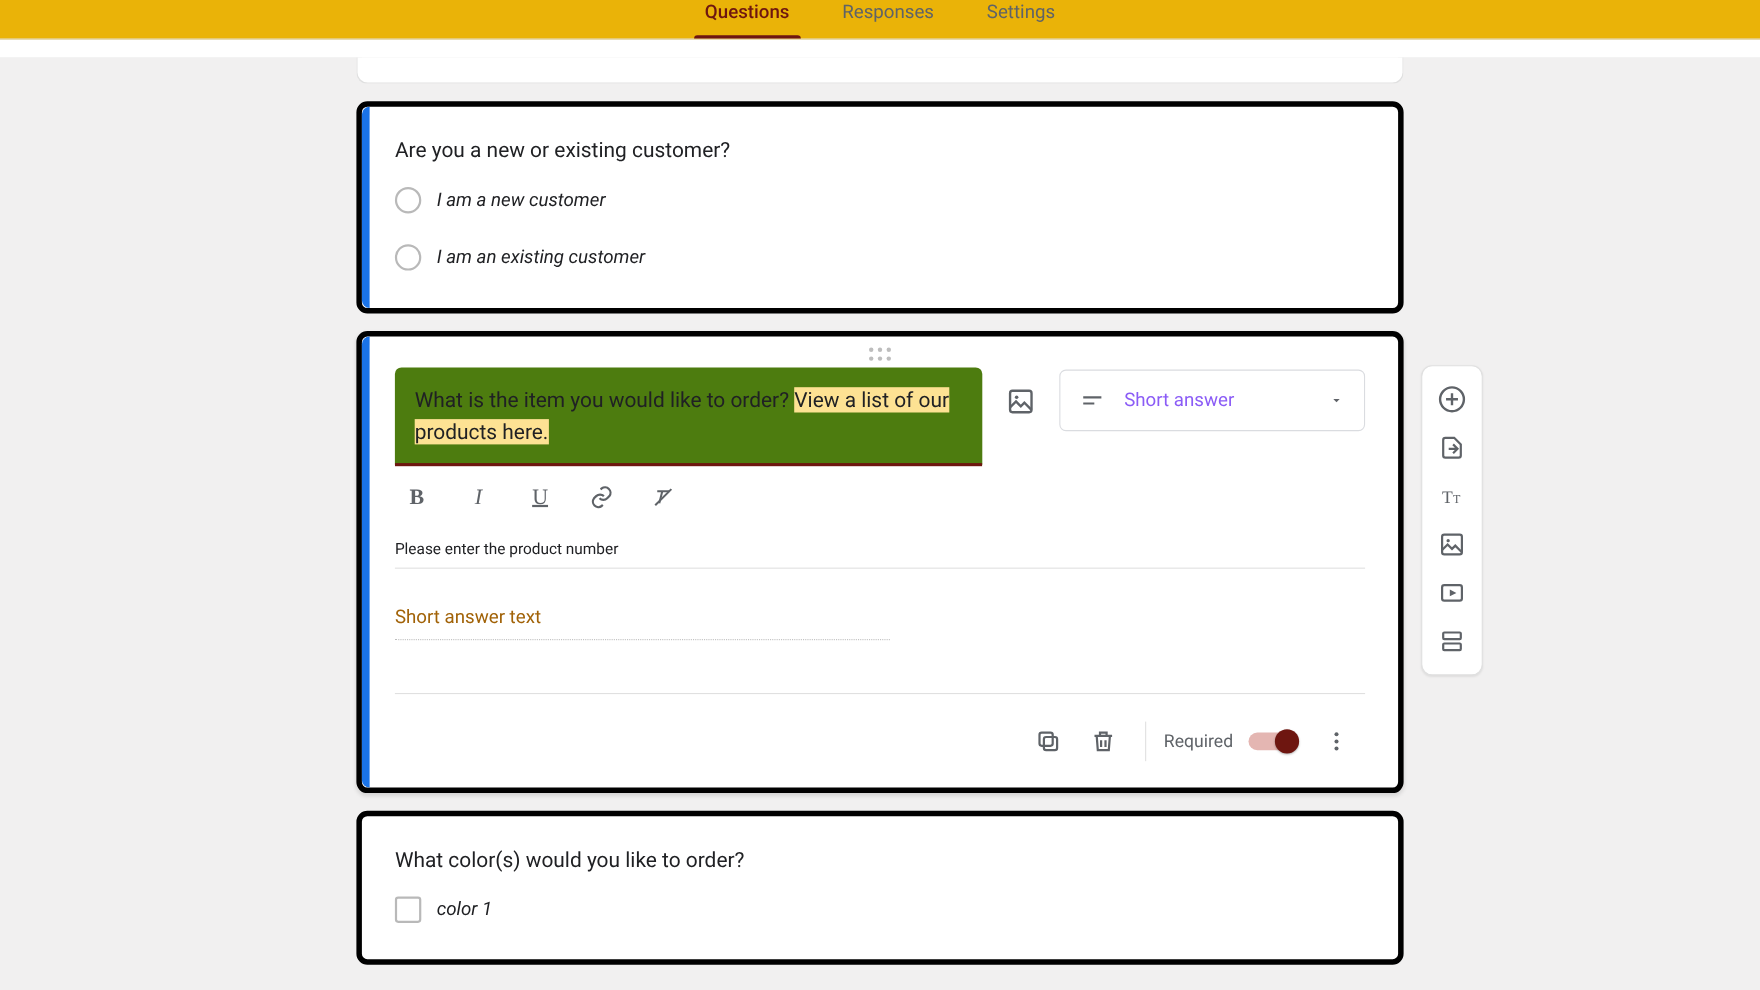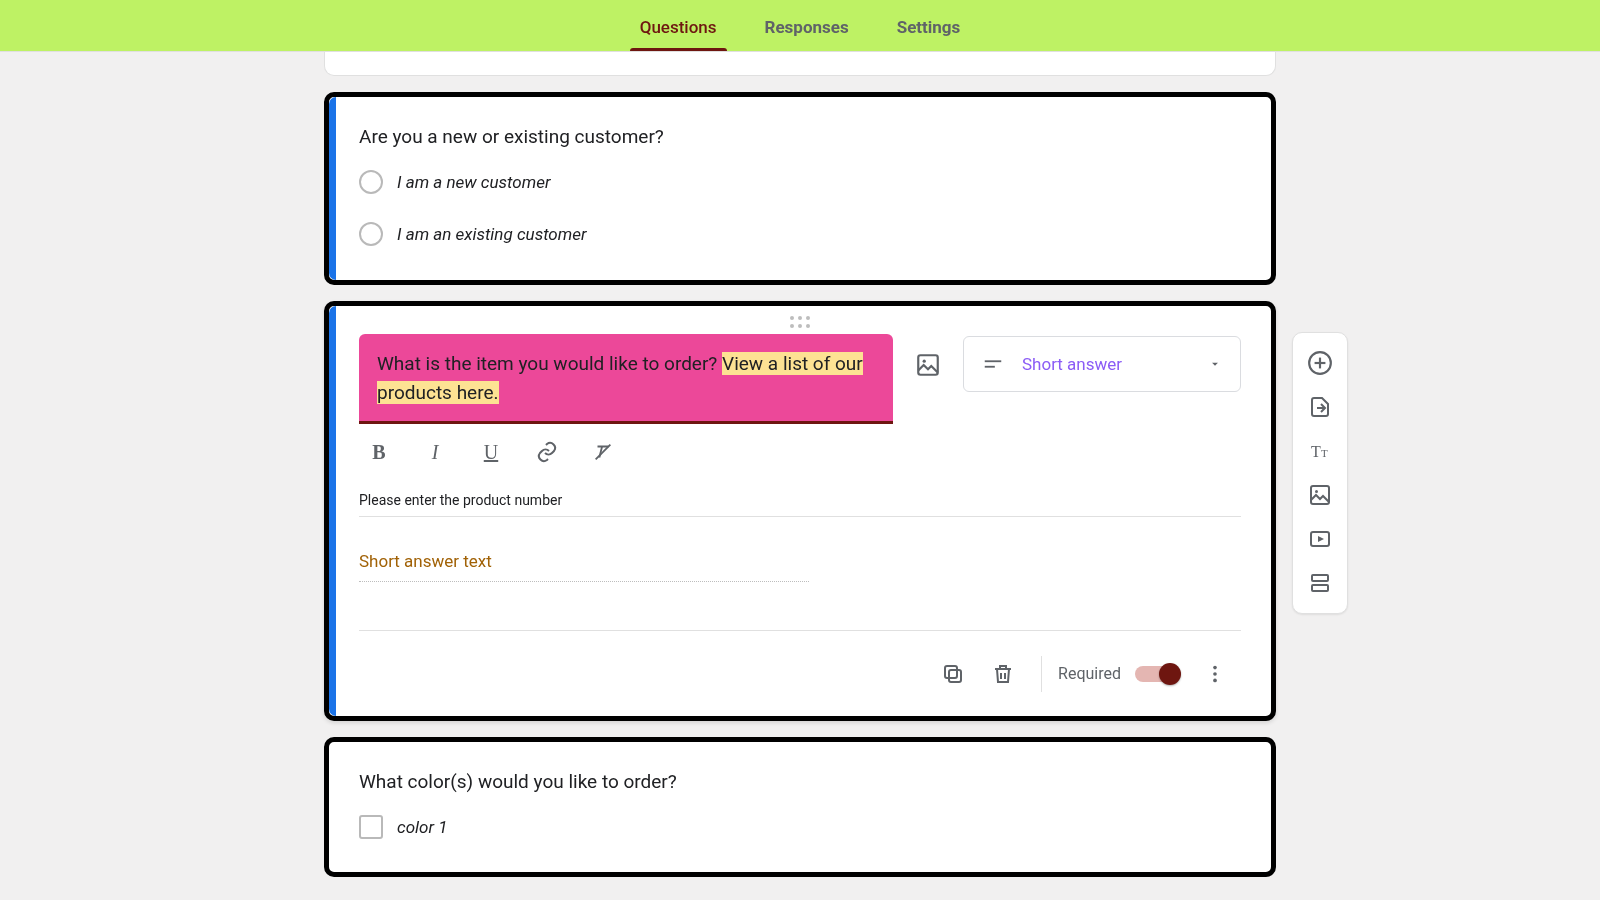--- a/index.html
+++ b/index.html
@@ -1,32 +1,31 @@
 <!DOCTYPE html>
 <html><head>
 <meta charset="utf-8">
 <style>
   * { box-sizing: border-box; margin: 0; padding: 0; }
   html, body { width: 1600px; height: 900px; font-family: Roboto, Arial, sans-serif; background: #fff; color: #202124; }
   body { overflow: hidden; }
 
   
   .tabbar {
-    position: absolute; top: 0; left: 0; right: 0; height: 52px;
+    position: absolute; top: 0; left: 0; right: 0; height: 36px;
     display: flex; justify-content: center; align-items: flex-end;
     border-bottom: 1px solid #e0e0e0;
-    background: #bef264;
+    background: #eab308;
   }
   .tabbar .tab {
     padding: 0 24px 14px 24px;
     font-size: 17px;
     color: #5f6368;
     position: relative;
     cursor: pointer;
-    font-weight: bold;
   }
   .tabbar .tab.active { color: #6e1610; font-weight: 500; }
   .tabbar .tab.active::after {
     content: ""; position: absolute; left: 14px; right: 14px; bottom: 0;
     height: 3px; background: #6e1610; border-radius: 3px 3px 0 0;
   }
 
   
   .canvas {
     position: absolute; top: 52px; left: 0; right: 0; bottom: 0;
@@ -80,21 +79,21 @@
     position: absolute; top: 10px; left: 50%; transform: translateX(-50%);
     display: grid; grid-template-columns: repeat(3, 4px); grid-template-rows: repeat(2, 4px);
     gap: 4px;
     cursor: grab;
   }
   .drag-dots span { width: 4px; height: 4px; background: #bdbdbd; border-radius: 50%; }
 
   .edit-row1 { display: flex; align-items: flex-start; gap: 22px; margin-top: 8px; }
   .qtitle-field {
     flex: 0 0 534px;
-    background: #ec4899;
+    background: #4d7c0f;
     padding: 16px 18px 14px 18px;
     font-size: 19px;
     line-height: 1.5;
     border-bottom: 3px solid #6e1610;
     border-radius: 6px 6px 0 0;
   }
   .qtitle-field .highlight { background: #fde293; }
 
   .img-btn {
     width: 26px; height: 26px; margin-top: 18px; cursor: pointer;

